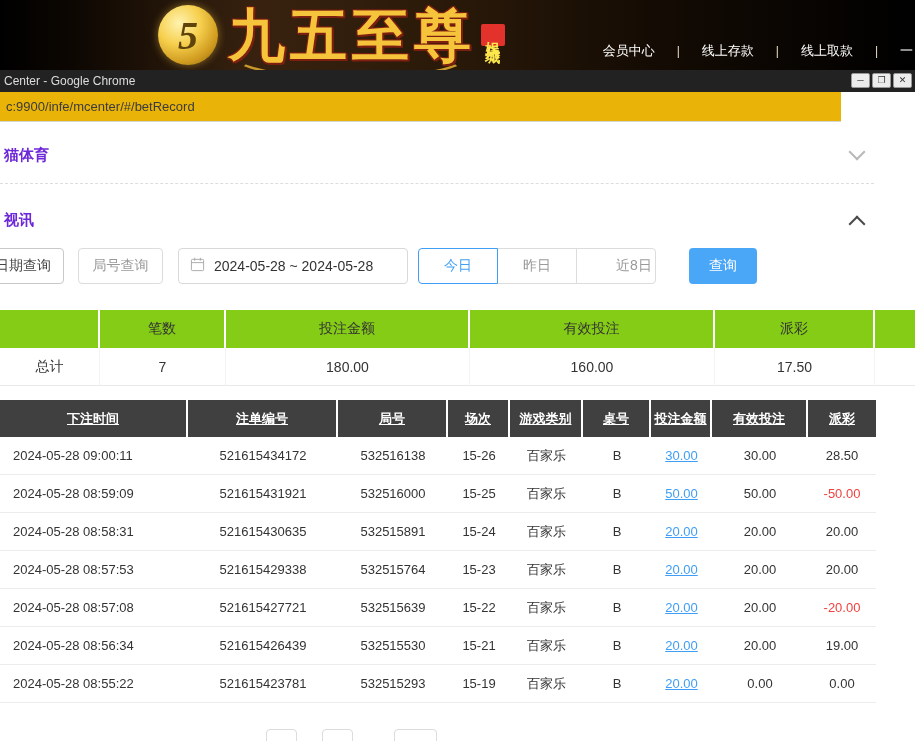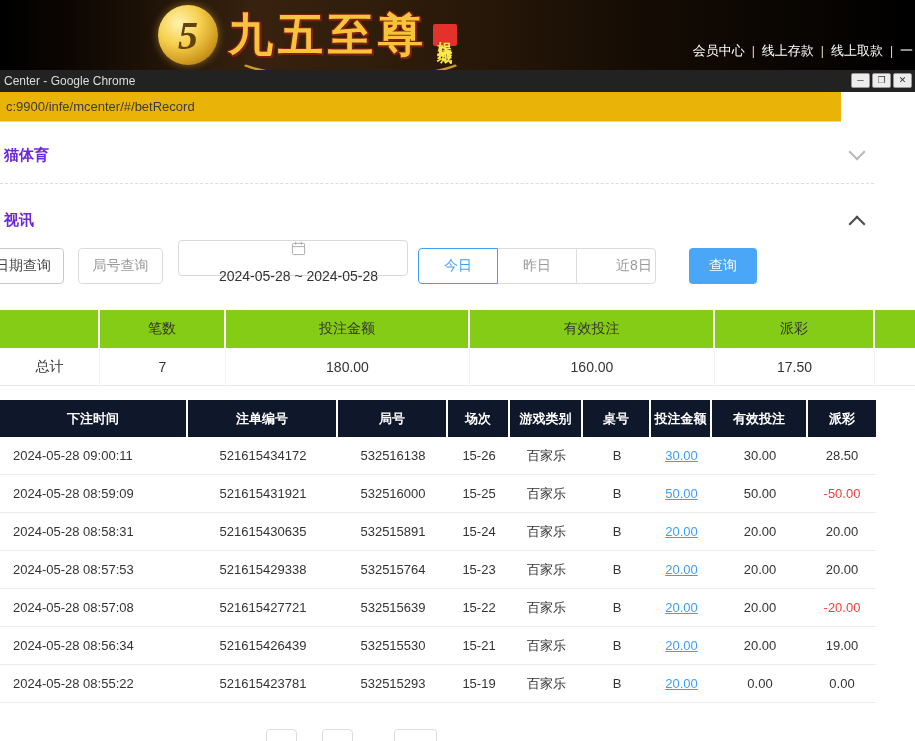--- a/index.html
+++ b/index.html
@@ -7,28 +7,28 @@
   .stage{position:relative;width:915px;height:741px;overflow:hidden;background:#fff;margin:0 auto;}
 
   
   .banner{position:absolute;top:0;left:0;width:915px;height:70px;overflow:hidden;
     background:linear-gradient(90deg,#000 0%,#0d0702 8%,#38220f 28%,#2b1a09 48%,#150c04 70%,#000 100%);}
   .logo{position:absolute;left:158px;top:2px;display:flex;align-items:center;height:66px;}
   .coin{width:60px;height:60px;border-radius:50%;flex:0 0 auto;
     background:radial-gradient(circle at 35% 30%,#fff3b0 0%,#f6cf4d 38%,#cf9a1e 70%,#7e5a0d 100%);
     box-shadow:0 0 8px rgba(255,205,70,.45);display:flex;align-items:center;justify-content:center;}
   .coin span{font-family:"Liberation Serif",serif;font-size:40px;font-weight:bold;font-style:italic;color:#5f430a;}
-  .logo-text{margin-left:10px;font-family:"Liberation Serif",serif;font-size:45px;line-height:1;font-weight:bold;
+  .logo-text{margin-left:10px;font-family:"Liberation Serif",serif;font-size:57px;line-height:1;font-weight:bold;
     color:#f6c43b;letter-spacing:5px;white-space:nowrap;
     text-shadow:2px 2px 0 #7c1f10,-1px -1px 0 #7c1f10,1px -1px 0 #7c1f10,-1px 1px 0 #7c1f10,2px 0 0 #7c1f10,0 2px 0 #7c1f10;}
   .swoosh{position:absolute;left:230px;top:28px;width:235px;height:46px;border:3px solid transparent;
     border-bottom-color:#c9992b;border-radius:50%;}
   .badge{margin-left:5px;background:#e3322b;color:#ffe84d;writing-mode:vertical-rl;text-orientation:upright;
     font-size:15px;font-weight:bold;padding:5px 4px;letter-spacing:4px;border-radius:2px;line-height:1.05;}
-  .topnav{position:absolute;right:2px;top:42px;display:flex;align-items:center;gap:7px;color:#fff;font-size:13px;white-space:nowrap;}
+  .topnav{position:absolute;right:2px;top:42px;display:flex;align-items:center;gap:22px;color:#fff;font-size:13px;white-space:nowrap;}
   .topnav a{color:#fff;text-decoration:none;cursor:pointer;}
   .sep{color:#e8dcc2;font-size:12px;}
 
   
   .titlebar{position:absolute;top:70px;left:0;width:915px;height:22px;background:#222;display:flex;align-items:center;}
   .title{color:#ddd;font-size:12px;margin-left:4px;white-space:nowrap;}
   .winbtns{position:absolute;right:3px;top:73px;display:flex;gap:2px;}
   .winbtn{width:19px;height:15px;background:#ececec;border:1px solid #979797;border-radius:2px;display:flex;
     align-items:center;justify-content:center;font-size:9px;line-height:1;color:#333;box-sizing:border-box;cursor:pointer;}
   .urlbar{position:absolute;top:92px;left:0;width:841px;height:30px;background:#eab308;border-bottom:1px solid #d6d6d6;
@@ -43,42 +43,42 @@
   .chev{position:absolute;width:10px;height:10px;border-right:2px solid #b9b9b9;border-bottom:2px solid #b9b9b9;cursor:pointer;}
   .chev-down{right:52px;top:24px;transform:rotate(45deg);}
   .chev-up{right:52px;top:96px;border-color:#4a4a4a;transform:rotate(-135deg);}
   .dash{position:absolute;top:61px;left:0;width:874px;border-top:1px dashed #ddd;}
 
   
   .fbtn{position:absolute;top:126px;height:36px;box-sizing:border-box;border:1px solid #dcdcdc;border-radius:4px;
     background:#fff;font-size:14px;color:#999;display:flex;align-items:center;justify-content:center;cursor:pointer;white-space:nowrap;}
   .b-date{left:-18px;width:82px;color:#444;border-color:#c9c9c9;}
   .b-round{left:78px;width:85px;}
-  .daterange{position:absolute;top:118px;left:178px;width:230px;height:36px;box-sizing:border-box;border:1px solid #d9d9d9;
-    border-radius:4px;display:flex;align-items:center;gap:9px;padding-left:11px;font-size:14px;color:#333;background:#fff;cursor:pointer;flex-direction:column;}
+  .daterange{position:absolute;top:126px;left:178px;width:230px;height:36px;box-sizing:border-box;border:1px solid #d9d9d9;
+    border-radius:4px;display:flex;align-items:center;gap:9px;padding-left:11px;font-size:14px;color:#333;background:#fff;cursor:pointer;}
   .b-today{left:418px;width:80px;border-color:#3f9ef6;color:#3f9ef6;z-index:2;border-radius:4px 0 0 4px;}
   .b-yest{left:497px;width:80px;border-radius:0;z-index:1;}
   .b-last8{left:576px;width:80px;border-radius:0 4px 4px 0;z-index:1;padding-left:36px;}
   .b-query{left:665px;width:68px;background:#4aa7f8;border:none;color:#fff;margin-left:24px;}
 
   
   .summary{position:absolute;top:188px;left:0;width:915px;}
   .srow{display:grid;grid-template-columns:100px 126px 244px 245px 160px 40px;}
   .shead .scell{background:#84cc16;height:38px;box-sizing:border-box;border-right:2px solid #fff;display:flex;
     align-items:center;justify-content:center;font-size:14px;color:#333;}
   .shead .scell:last-child{border-right:none;}
   .sbody .scell{height:38px;display:flex;align-items:center;justify-content:center;font-size:14px;color:#333;
     border-bottom:1px solid #e9e9e9;border-right:1px solid #f3f3f3;box-sizing:border-box;}
   .sbody .scell:last-child{border-right:none;}
 
   
   .dtable{position:absolute;top:278px;left:0;width:876px;}
   .dhead,.trow{display:grid;grid-template-columns:188px 150px 110px 62px 73px 68px 61px 96px 68px;}
-  .dhead .th{background:#0f172a;color:#fff;font-size:13px;font-weight:bold;height:37px;display:flex;align-items:center;
-    justify-content:center;border-right:2px solid #fff;box-sizing:border-box;}
+  .dhead .th{background:#404040;color:#fff;font-size:13px;font-weight:bold;height:37px;display:flex;align-items:center;
+    justify-content:center;border-right:2px solid #fff;box-sizing:border-box;text-decoration:underline;}
   .dhead .th:last-child{border-right:none;}
   .trow{height:38px;border-bottom:1px solid #ececec;box-sizing:border-box;}
   .td{display:flex;align-items:center;justify-content:center;font-size:13px;color:#333;}
   .c-time{justify-content:flex-start;padding-left:13px;box-sizing:border-box;}
   .link{color:#3f9ef6;text-decoration:underline;cursor:pointer;}
   .neg{color:#f0413e;}
 
   
   .pg{position:absolute;top:607px;height:28px;border:1px solid #dcdcdc;border-radius:4px;background:#fff;box-sizing:border-box;cursor:pointer;}
   .pg1{left:266px;width:31px;}

